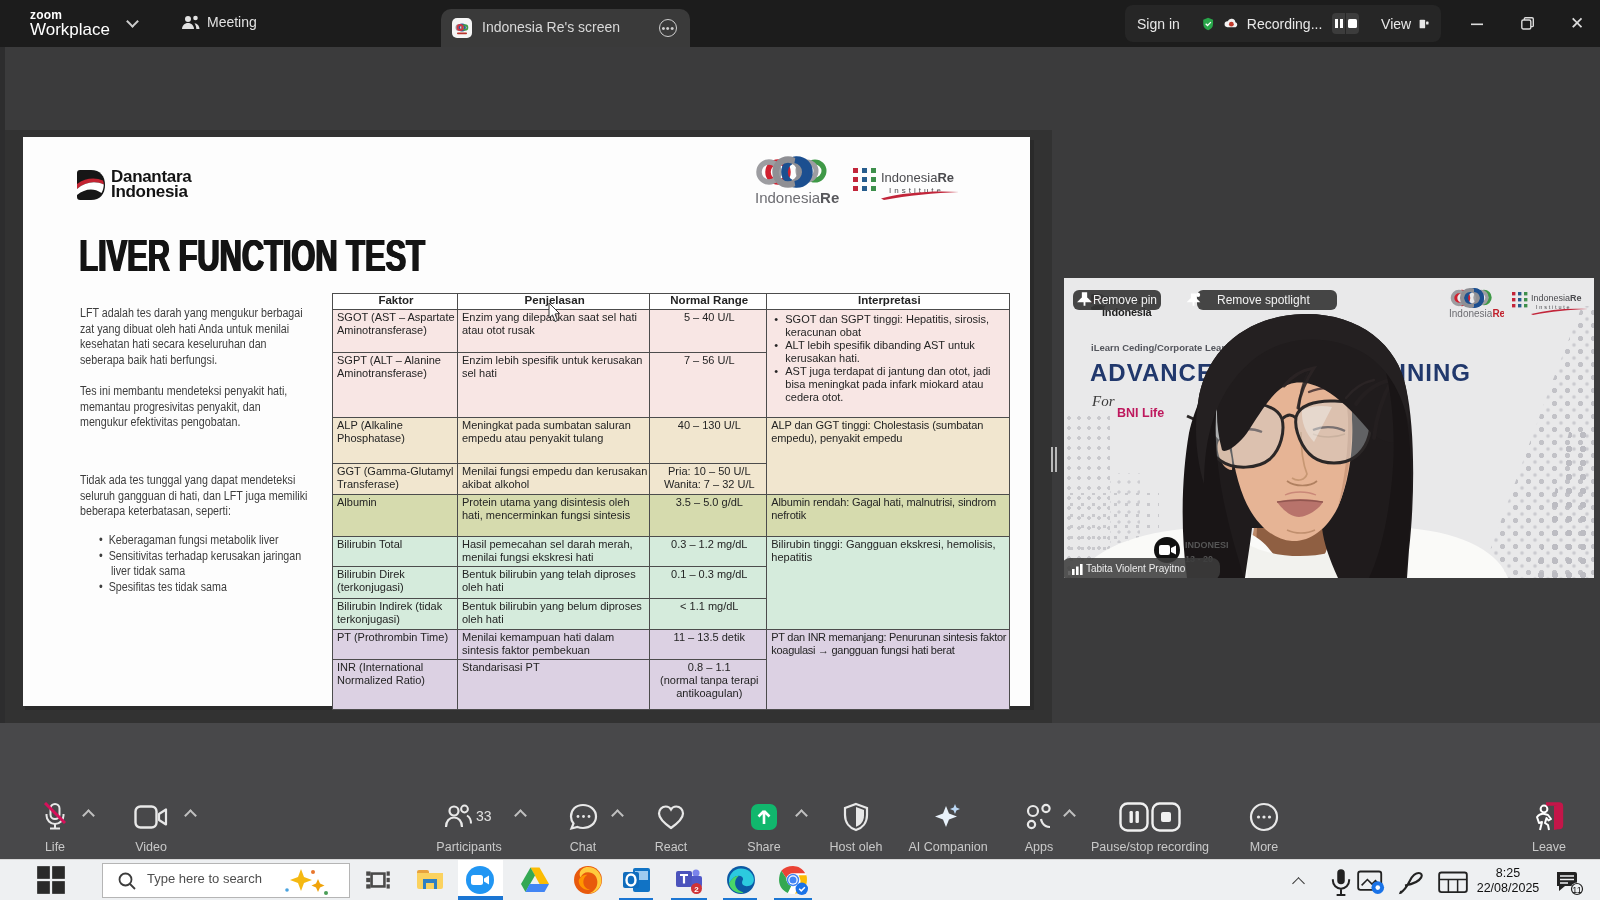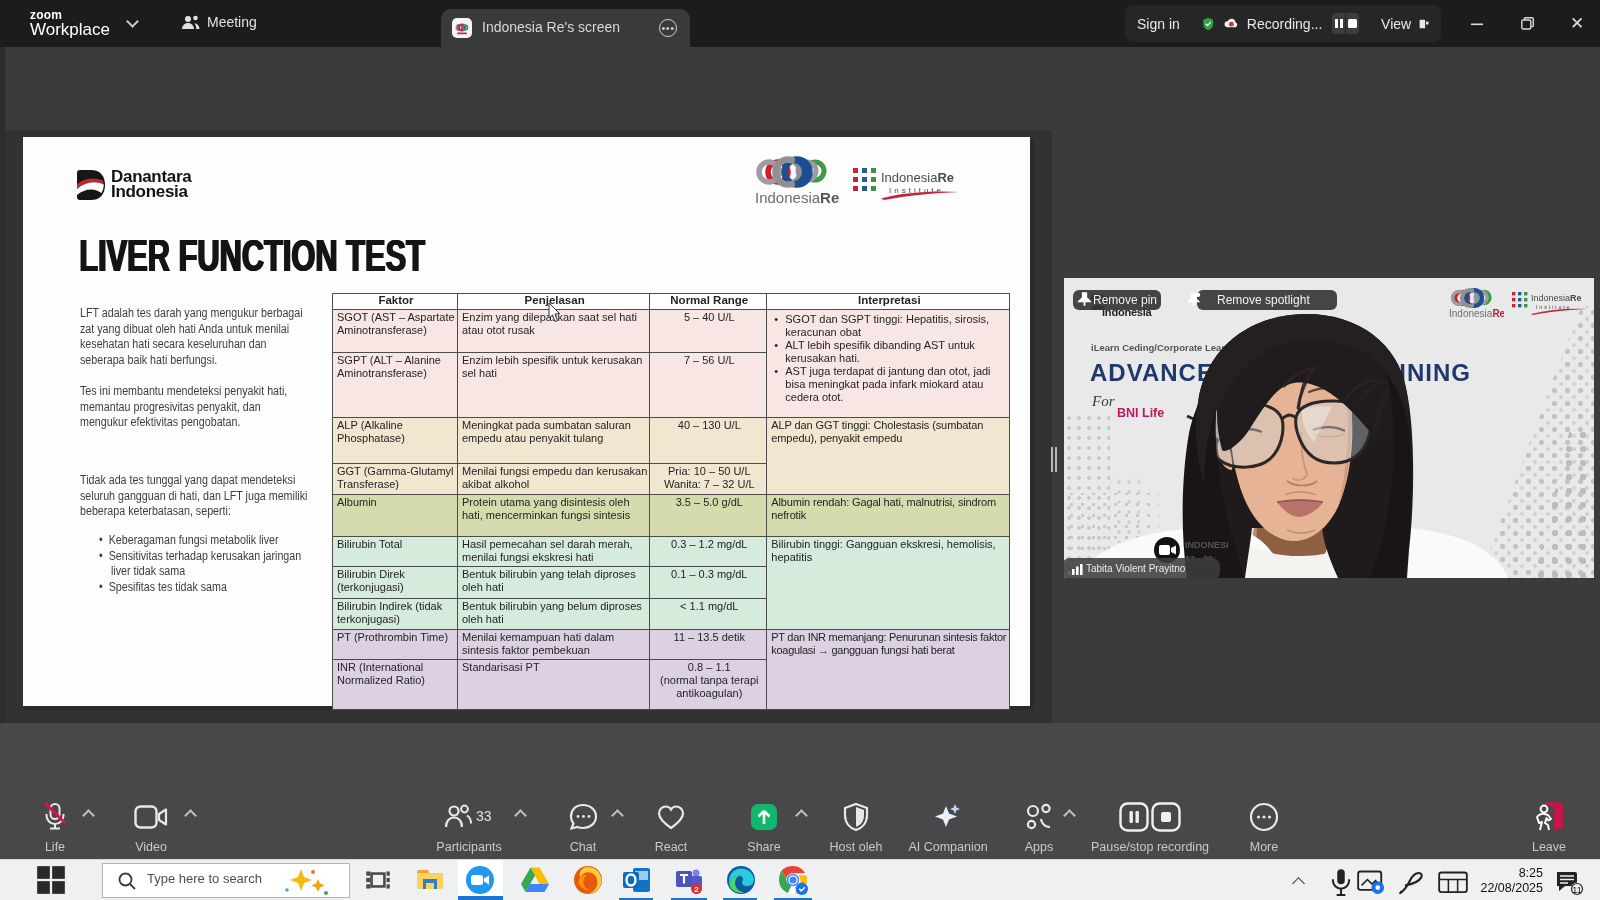--- a/index.html
+++ b/index.html
@@ -613,21 +613,21 @@
     <circle cx="18" cy="16" r="2" fill="#fff"></circle>
   </svg>
   <svg class="tico" style="left:1395px; top:8px;" width="24" height="24" viewBox="0 0 24 24">
     <path d="M4 20 C8 18 10 14 12 10 C13.5 7 16 4 19 4 C21 4 22 5.5 21 7.5 C19 11 14 13 8 14" fill="none" stroke="#222" stroke-width="1.7"></path>
     <path d="M3 21 L6 20 L4.5 18 Z" fill="#222"></path>
   </svg>
   <svg class="tico" style="left:1438px; top:9px;" width="26" height="22" viewBox="0 0 26 22">
     <rect x="1" y="1" width="24" height="17" rx="2" fill="none" stroke="#222" stroke-width="1.6"></rect>
     <path d="M1 7 H25 M9 7 V18 M17 7 V18" stroke="#222" stroke-width="1.3"></path>
   </svg>
-  <div class="abs" style="left:1473px; top:6px; width:70px; text-align:right; font-size:12.5px; color:#111; line-height:14.5px;">8:25<br>22/08/2025</div>
+  <div class="abs" style="left:1473px; top:6px; width:70px; text-align:center; font-size:12.5px; color:#111; line-height:14.5px;">8:25<br>22/08/2025</div>
   <svg class="tico" style="left:1555px; top:8px;" width="30" height="26" viewBox="0 0 30 26">
     <path d="M2 2 H20 a2 2 0 0 1 2 2 V14 a2 2 0 0 1 -2 2 H10 L4 21 V16 H2 Z" fill="#222"></path>
     <path d="M5 6 H19 M5 9.5 H19 M5 13 H13" stroke="#eef0f2" stroke-width="1.4"></path>
     <circle cx="22" cy="19" r="6.5" fill="#eef0f2"></circle>
     <circle cx="22" cy="19" r="5.5" fill="none" stroke="#222" stroke-width="1.2"></circle>
     <text x="22" y="22.5" font-size="9" fill="#111" text-anchor="middle">11</text>
   </svg>
   <div class="abs" style="left:458px; top:38px; width:45px; height:3px; background:#1b76d3;"></div>
   <div class="abs" style="left:619px; top:38px; width:34px; height:3px; background:#1b76d3;"></div>
   <div class="abs" style="left:671px; top:38px; width:36px; height:3px; background:#1b76d3;"></div>

